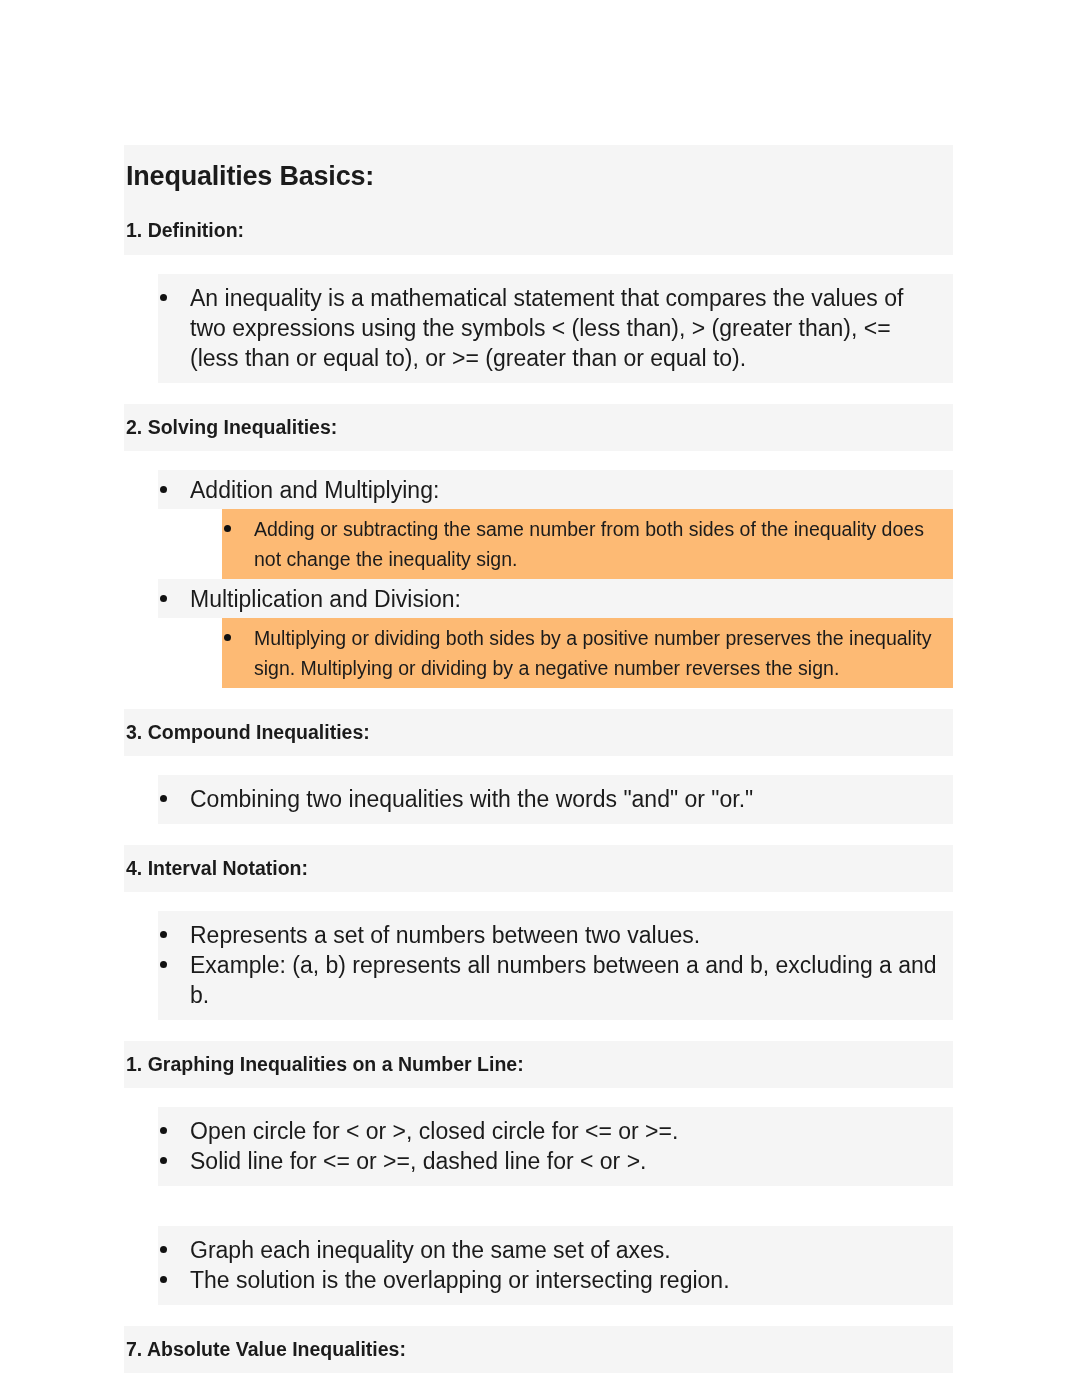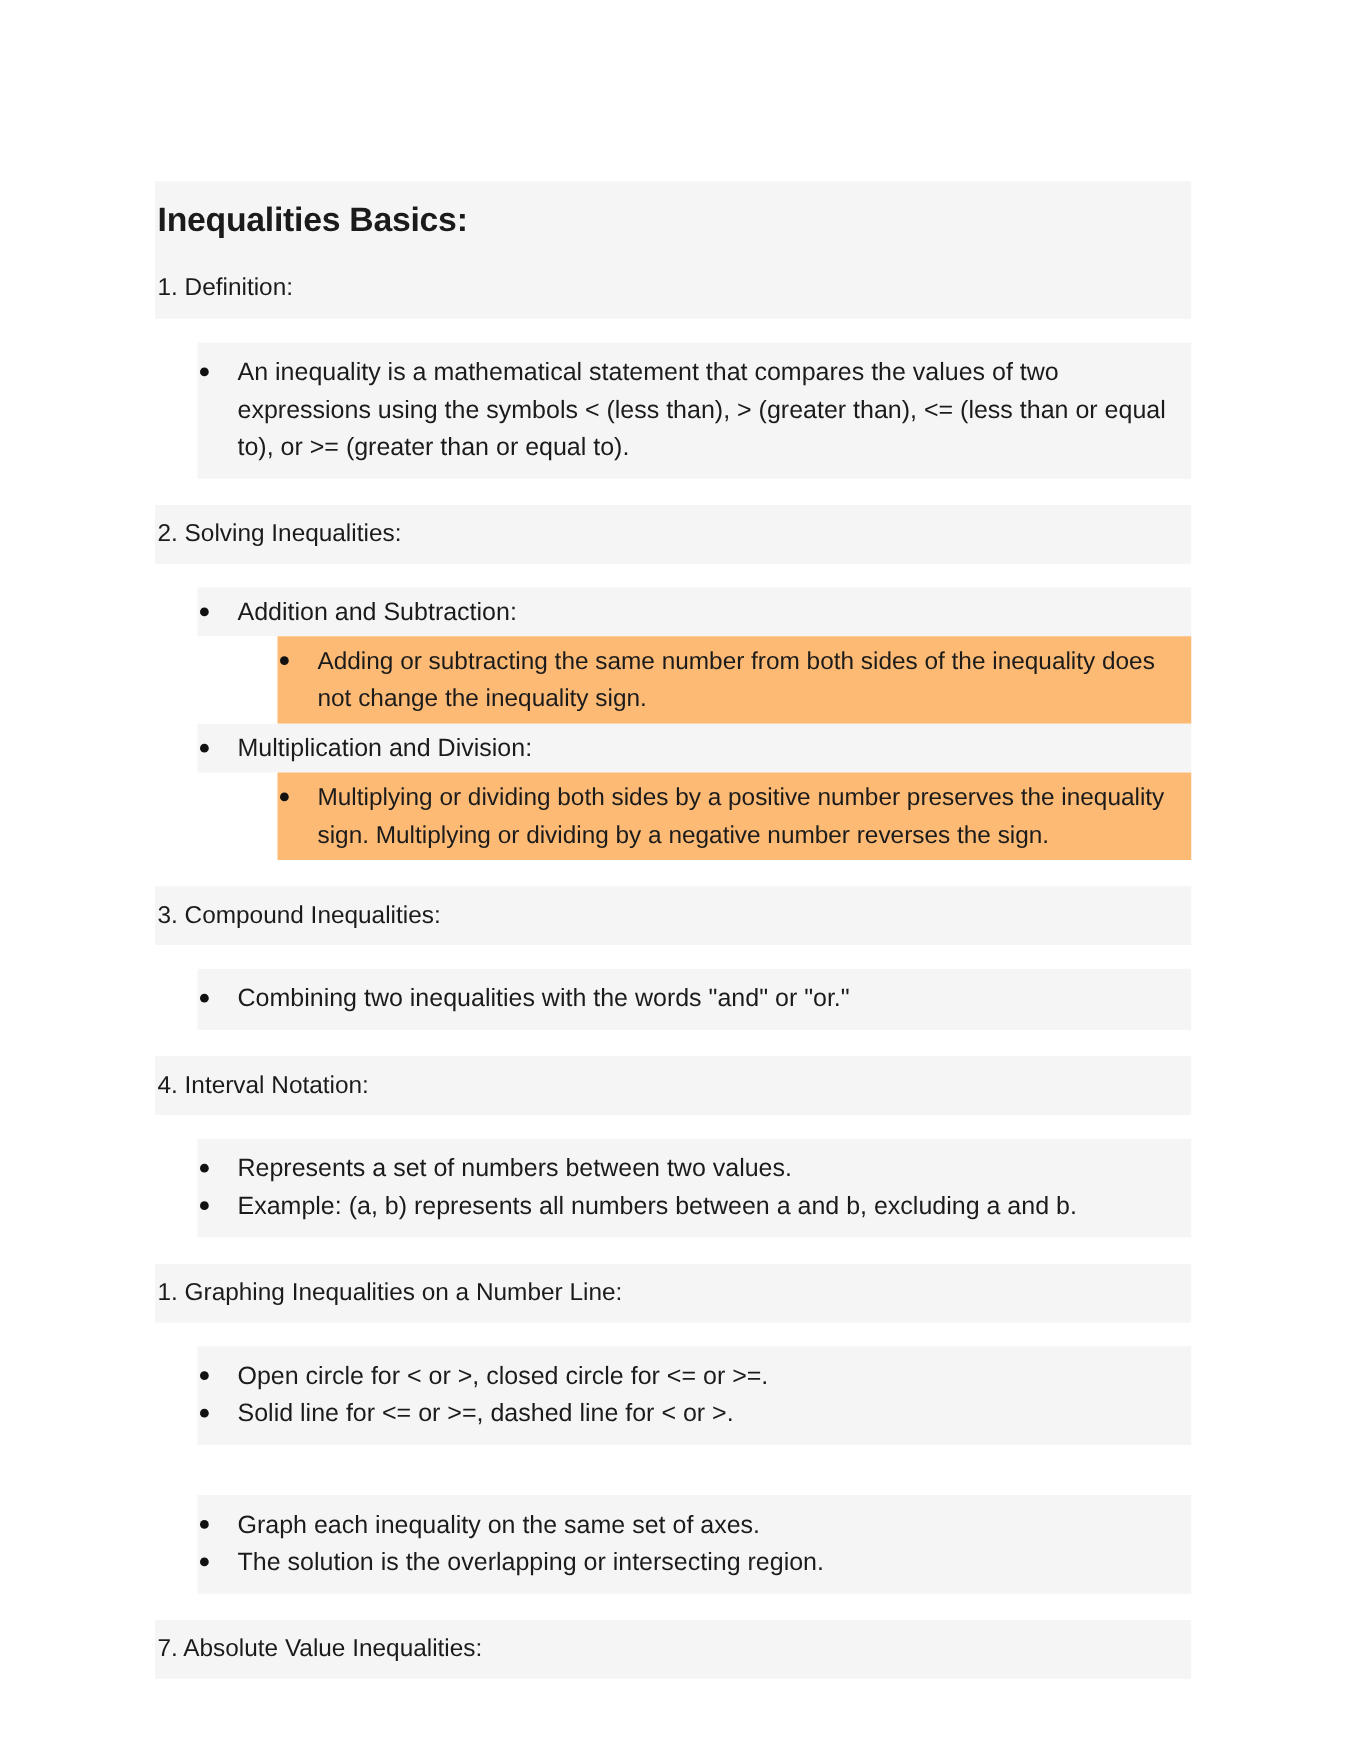--- a/index.html
+++ b/index.html
@@ -41,21 +41,21 @@
   .doc-title {
     font-size: 27px;
     font-weight: bold;
     line-height: 34px;
     letter-spacing: -0.2px;
     margin: 0 0 22px 0;
     padding-left: 2px;
   }
   .numbered {
     font-size: 19.5px;
-    font-weight: normal;
+    font-weight: bold;
     line-height: 30px;
     margin: 0;
     padding-left: 2px;
     white-space: nowrap;
   }
 
   .num-block {
     padding: 8px 0 9px 0;
   }
 
@@ -66,21 +66,21 @@
   
   .list-block {
     margin-left: 34px;        
     width: 795px;
     padding: 9px 0 10px 0;
   }
   .bullet-row {
     position: relative;
     padding-left: 32px;        
     padding-right: 14px;
-    font-size: 20px;
+    font-size: 23px;
     line-height: 30px;
   }
   .bullet-row > .dot {
     position: absolute;
     left: 2px;
     top: 11px;
     width: 7px;
     height: 7px;
     border-radius: 50%;
     background: #111111;
@@ -147,21 +147,21 @@
     <div class="block num-block">
       <p class="numbered">2. Solving Inequalities:</p>
     </div>
 
     <div class="gap-sm"></div>
 
     <div class="mixed-list">
       <div class="lvl1-strip">
         <div class="bullet-row">
           <span class="dot"></span>
-          <span class="bullet-text">Addition and Subtraction:</span>
+          <span class="bullet-text">Addition and Multiplying:</span>
         </div>
       </div>
       <div class="lvl2-strip">
         <div class="nested-row">
           <span class="dot"></span>
           <span class="bullet-text">Adding or subtracting the same number from both sides of the inequality does not change the inequality sign.</span>
         </div>
       </div>
       <div class="lvl1-strip">
         <div class="bullet-row">

